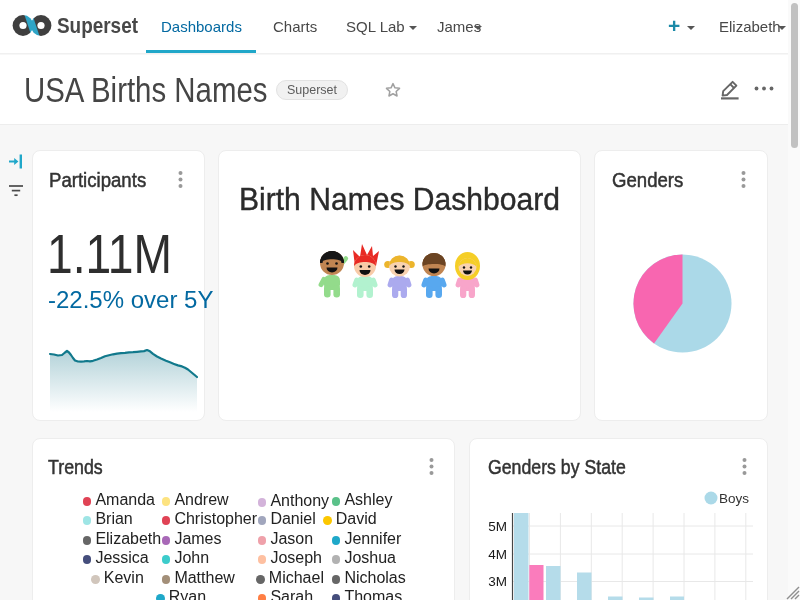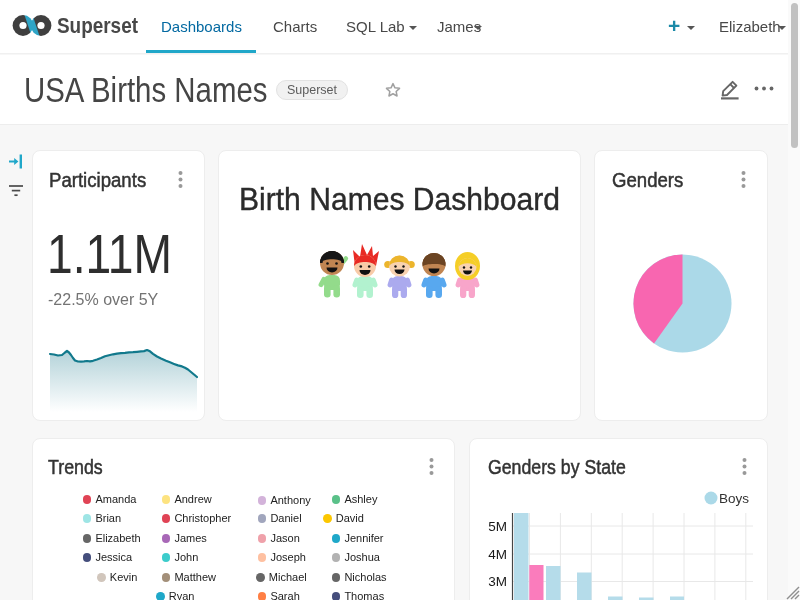--- a/index.html
+++ b/index.html
@@ -1,20 +1,20 @@
 <!DOCTYPE html>
 <html><head><meta charset="utf-8"><style>
 html,body{margin:0;padding:0;width:800px;height:600px;overflow:hidden;background:#f7f7f7;
 font-family:"Liberation Sans",sans-serif;}
 *{box-sizing:border-box}
 .abs{position:absolute}
 .card{position:absolute;background:#fff;border:1px solid #ededed;border-radius:8px}
 .ctitle{position:absolute;font-size:20px;font-weight:400;color:#333;line-height:20px;
 -webkit-text-stroke:0.5px #333;transform:scaleX(.93);transform-origin:left top;white-space:nowrap}
-.li{position:absolute;font-size:11px;color:#222;line-height:9px;white-space:nowrap}
+.li{position:absolute;font-size:16px;color:#222;line-height:9px;white-space:nowrap}
 .ld{display:inline-block;width:8.8px;height:8.8px;border-radius:50%;margin-right:4px;vertical-align:-1px}
 .caret{position:absolute;width:0;height:0;border-left:4px solid transparent;
 border-right:4px solid transparent;border-top:4.5px solid #555}
 .navitem{position:absolute;top:18px;font-size:15px;color:#484848;white-space:nowrap}
 </style></head>
 <body>
 
 <div class="abs" style="left:0;top:0;width:800px;height:54px;background:#fff;border-bottom:1px solid #f0f0f0"></div>
 <svg class="abs" style="left:12px;top:14.5px" width="40" height="21" viewBox="0 0 40 21">
   <mask id="infm">
@@ -85,21 +85,21 @@
 
 <div class="ctitle" style="left:49px;top:169.5px">Participants</div>
 <svg class="abs" style="left:176px;top:170px" width="9" height="19" viewBox="0 0 9 19">
   <g fill="#999">
       <circle cx="4.5" cy="3" r="2"></circle>
       <circle cx="4.5" cy="9.5" r="2"></circle>
       <circle cx="4.5" cy="16" r="2"></circle>
     </g>
 </svg>
 <div class="abs" style="left:47px;top:227px;font-size:55px;font-weight:400;color:#2e2e2e;line-height:55px;transform:scaleX(.84);transform-origin:left top">1.11M</div>
-<div class="abs" style="left:48px;top:290px;font-size:16px;color:#737373;line-height:20px;transform:scaleX(1);transform-origin:left top;white-space:nowrap">-22.5% over 5Y</div>
+<div class="abs" style="left:48px;top:290px;font-size:24px;color:#0369a1;line-height:20px;transform:scaleX(1);transform-origin:left top;white-space:nowrap">-22.5% over 5Y</div>
 <svg class="abs" style="left:32px;top:340px" width="173" height="80" viewBox="0 0 173 80">
   <defs>
       <linearGradient id="ag" x1="0" y1="0" x2="0" y2="1">
     <stop offset="0" stop-color="#17778b" stop-opacity="0.33"></stop>
     <stop offset="1" stop-color="#17778b" stop-opacity="0"></stop>
   </linearGradient>
     </defs>
   <path d="M18 14 L22 14.5 L26 15.5 L30 15 L33 12.5 L35 11 L37 12.5 L39 15 L41 18 L43 20.5 L46 21.5 L49 21.7 L52 21.4 L55 21 L58 21.4 L61 20.8 L65 19.5 L69 18 L73 16.3 L77 15.2 L81 14.3 L85 13.6 L89 13.2 L93 12.8 L97 12.3 L101 12.2 L105 11.8 L109 11.4 L112 11.1 L115 10 L118 11.3 L121 13.8 L125 16.5 L129 18.5 L134 20.7 L138 22.3 L142 23.9 L146 25.4 L150 26.4 L153 27.7 L156 29.5 L159 32 L162 34.5 L165 37 L165 72 L18 72 Z" fill="url(#ag)" stroke="none"></path>
   <path d="M18 14 L22 14.5 L26 15.5 L30 15 L33 12.5 L35 11 L37 12.5 L39 15 L41 18 L43 20.5 L46 21.5 L49 21.7 L52 21.4 L55 21 L58 21.4 L61 20.8 L65 19.5 L69 18 L73 16.3 L77 15.2 L81 14.3 L85 13.6 L89 13.2 L93 12.8 L97 12.3 L101 12.2 L105 11.8 L109 11.4 L112 11.1 L115 10 L118 11.3 L121 13.8 L125 16.5 L129 18.5 L134 20.7 L138 22.3 L142 23.9 L146 25.4 L150 26.4 L153 27.7 L156 29.5 L159 32 L162 34.5 L165 37" fill="none" stroke="#11798c" stroke-width="2.2" stroke-linejoin="round" stroke-linecap="round"></path>
 </svg>
@@ -207,21 +207,21 @@
 <div class="li" style="left:257.6px;top:514.1px"><span class="ld" style="background:#A1A6BD"></span>Daniel</div>
 <div class="li" style="left:323px;top:514.1px"><span class="ld" style="background:#FCC700"></span>David</div>
 <div class="li" style="left:82.6px;top:533.6px"><span class="ld" style="background:#666666"></span>Elizabeth</div>
 <div class="li" style="left:161.6px;top:533.6px"><span class="ld" style="background:#A868B7"></span>James</div>
 <div class="li" style="left:257.6px;top:533.6px"><span class="ld" style="background:#EFA1AA"></span>Jason</div>
 <div class="li" style="left:331.6px;top:533.6px"><span class="ld" style="background:#1FA8C9"></span>Jennifer</div>
 <div class="li" style="left:82.6px;top:553.1px"><span class="ld" style="background:#454E7C"></span>Jessica</div>
 <div class="li" style="left:161.6px;top:553.1px"><span class="ld" style="background:#3CCCCB"></span>John</div>
 <div class="li" style="left:257.6px;top:553.1px"><span class="ld" style="background:#FEC0A1"></span>Joseph</div>
 <div class="li" style="left:331.6px;top:553.1px"><span class="ld" style="background:#B2B2B2"></span>Joshua</div>
-<div class="li" style="left:97px;top:572.6px"><span class="ld" style="background:#D1C6BC"></span>Kevin</div>
+<div class="li" style="left:91px;top:572.6px"><span class="ld" style="background:#D1C6BC"></span>Kevin</div>
 <div class="li" style="left:161.6px;top:572.6px"><span class="ld" style="background:#A38F79"></span>Matthew</div>
 <div class="li" style="left:256px;top:572.6px"><span class="ld" style="background:#666666"></span>Michael</div>
 <div class="li" style="left:331.6px;top:572.6px"><span class="ld" style="background:#666666"></span>Nicholas</div>
 <div class="li" style="left:82.6px;top:615px"><span class="ld" style="background:#8FD3E4"></span>Robert</div>
 <div class="li" style="left:156px;top:592.1px"><span class="ld" style="background:#1FA8C9"></span>Ryan</div>
 <div class="li" style="left:257.6px;top:592.1px"><span class="ld" style="background:#FF7F44"></span>Sarah</div>
 <div class="li" style="left:331.6px;top:592.1px"><span class="ld" style="background:#454E7C"></span>Thomas</div>
 
 <div class="ctitle" style="left:488px;top:456.5px;transform:scaleX(.885)">Genders by State</div>
 <svg class="abs" style="left:740px;top:457px" width="9" height="19" viewBox="0 0 9 19">

